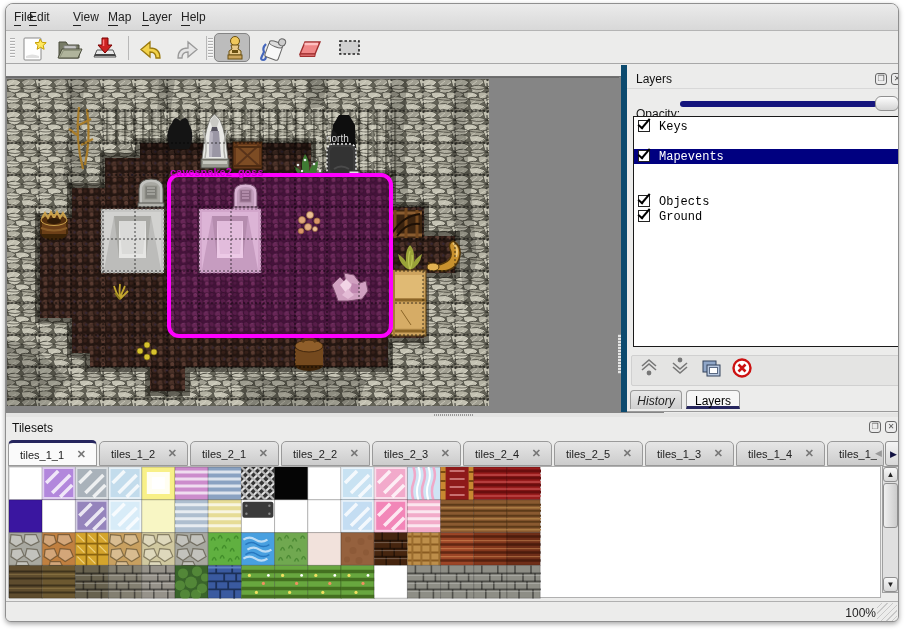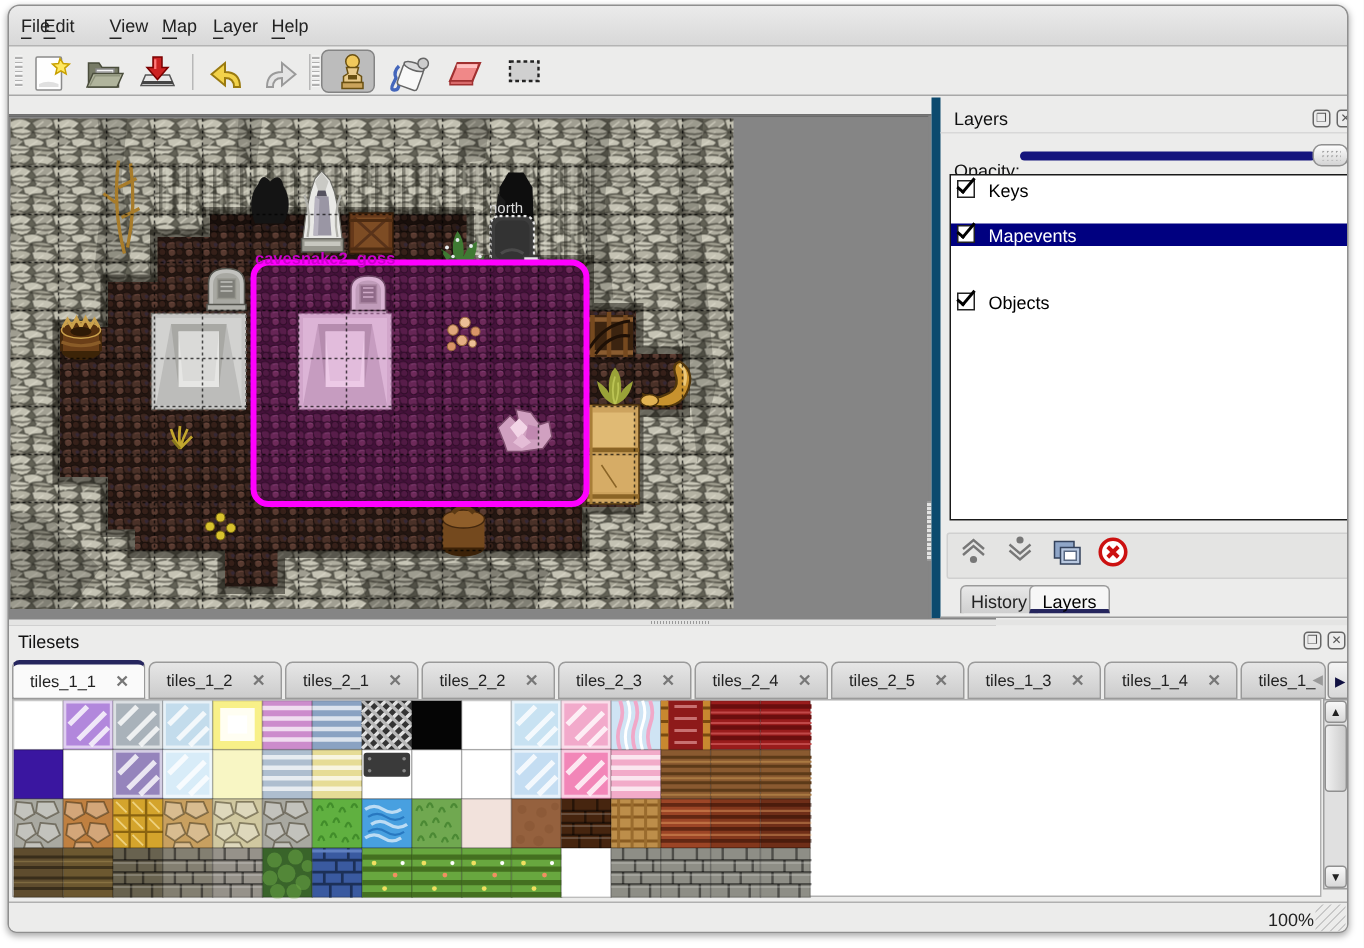--- a/index.html
+++ b/index.html
@@ -31,31 +31,31 @@
 #rtitle b{position:absolute;left:9px;top:5px;font-size:12px;font-weight:normal;color:#111;}
 .ticon{position:absolute;top:6px;width:12px;height:12px;border:1px solid #666;border-radius:3px;
  background:#ececec;color:#555;font-size:8px;line-height:10px;text-align:center;}
 #opacity-label{position:absolute;left:9px;top:42px;font-size:12px;color:#111;}
 #slider-track{position:absolute;left:53px;top:36px;width:197px;height:6px;background:#15157d;border-radius:3px;}
 #slider-handle{position:absolute;left:248px;top:31px;width:24px;height:15px;
  background:linear-gradient(#fdfdfd,#d4d4d4);border:1px solid #909090;border-radius:6px;}
 #slider-handle:after{content:"";position:absolute;left:5px;top:3px;width:13px;height:7px;
  background:radial-gradient(circle 1px at 1px 1px,#999 55%,transparent 60%);background-size:3px 3px;}
 #layerlist{position:absolute;left:6px;top:51px;width:268px;height:231px;background:#ffffff;
- border:1px solid #1a1a1a;}
+ border:1px solid #1a1a1a;font-family:Liberation Mono, monospace;}
 .lrow{position:absolute;left:0;width:100%;height:15px;font-size:12px;color:#000;}
 .lrow .cb{position:absolute;left:4px;top:1px;width:12px;height:12px;background:#fff;border:1px solid #222;}
 .lrow .lbl{position:absolute;left:25px;top:1px;}
 .chk:after{content:"";position:absolute;left:2px;top:-5px;width:4px;height:11px;
  border:solid #000;border-width:0 2px 2px 0;transform:rotate(40deg);}
 #lbtns{position:absolute;left:4px;top:290px;width:271px;height:31px;background:#e4e4e3;
  border:1px solid #d0d0d0;border-radius:2px;}
 .ltab{position:absolute;top:325px;height:19px;font-size:12px;text-align:center;
  border:1px solid #9a9a9a;border-bottom:none;border-radius:4px 4px 0 0;padding-top:3px;}
-#tab-history{left:13px;width:52px;background:linear-gradient(#e8e8e8,#cfcfcf);color:#222;}
+#tab-history{left:3px;width:52px;background:linear-gradient(#e8e8e8,#cfcfcf);color:#222;font-style:italic;}
 #tab-layers{left:59px;width:54px;background:#f6f6f6;border-bottom:3px solid #26265e;color:#000;}
 #rpanel-bottomline{position:absolute;left:0;top:346px;width:100%;height:1px;background:#9a9a9a;}
 
 #hsplit{position:absolute;left:0;top:409px;width:100%;height:4px;background:#e4e4e3;}
 #hsplit .dots{position:absolute;left:428px;top:1px;width:40px;height:2px;
  background:repeating-linear-gradient(90deg,#999 0 1px,#e4e4e3 1px 2px);}
 
 #tpanel{position:absolute;left:0;top:413px;width:100%;height:184px;background:#ececeb;}
 #tpanel b{position:absolute;left:6px;top:4px;font-size:12px;font-weight:normal;color:#111;}
 #tabrow{position:absolute;left:0;top:21px;width:100%;height:28px;}
@@ -415,20 +415,24 @@
           <span class="lbl">Keys</span>
         </div>
       <div class="lrow" style="top:32px;background:#000080;color:#fff">
           <span class="cb chk"></span>
           <span class="lbl">Mapevents</span>
         </div>
       <div class="lrow" style="top:77px">
           <span class="cb chk"></span>
           <span class="lbl">Objects</span>
         </div>
+      <div class="lrow" style="top:92px">
+          <span class="cb chk"></span>
+          <span class="lbl">Ground</span>
+        </div>
     </div>
     <div id="lbtns">
         <svg width="267" height="29" viewBox="0 0 267 29" style="position:absolute;left:0;top:0">
 <g stroke="#777" fill="none" stroke-width="1.6">
   <path d="M10 10 L17 4 L24 10 M10 14 L17 8 L24 14"></path>
   <circle cx="17" cy="17" r="1.6" fill="#777"></circle>
 </g>
 <g stroke="#777" fill="none" stroke-width="1.6">
   <path d="M41 7 L48 13 L55 7 M41 11 L48 17 L55 11"></path>
   <circle cx="48" cy="4" r="1.6" fill="#777"></circle>

